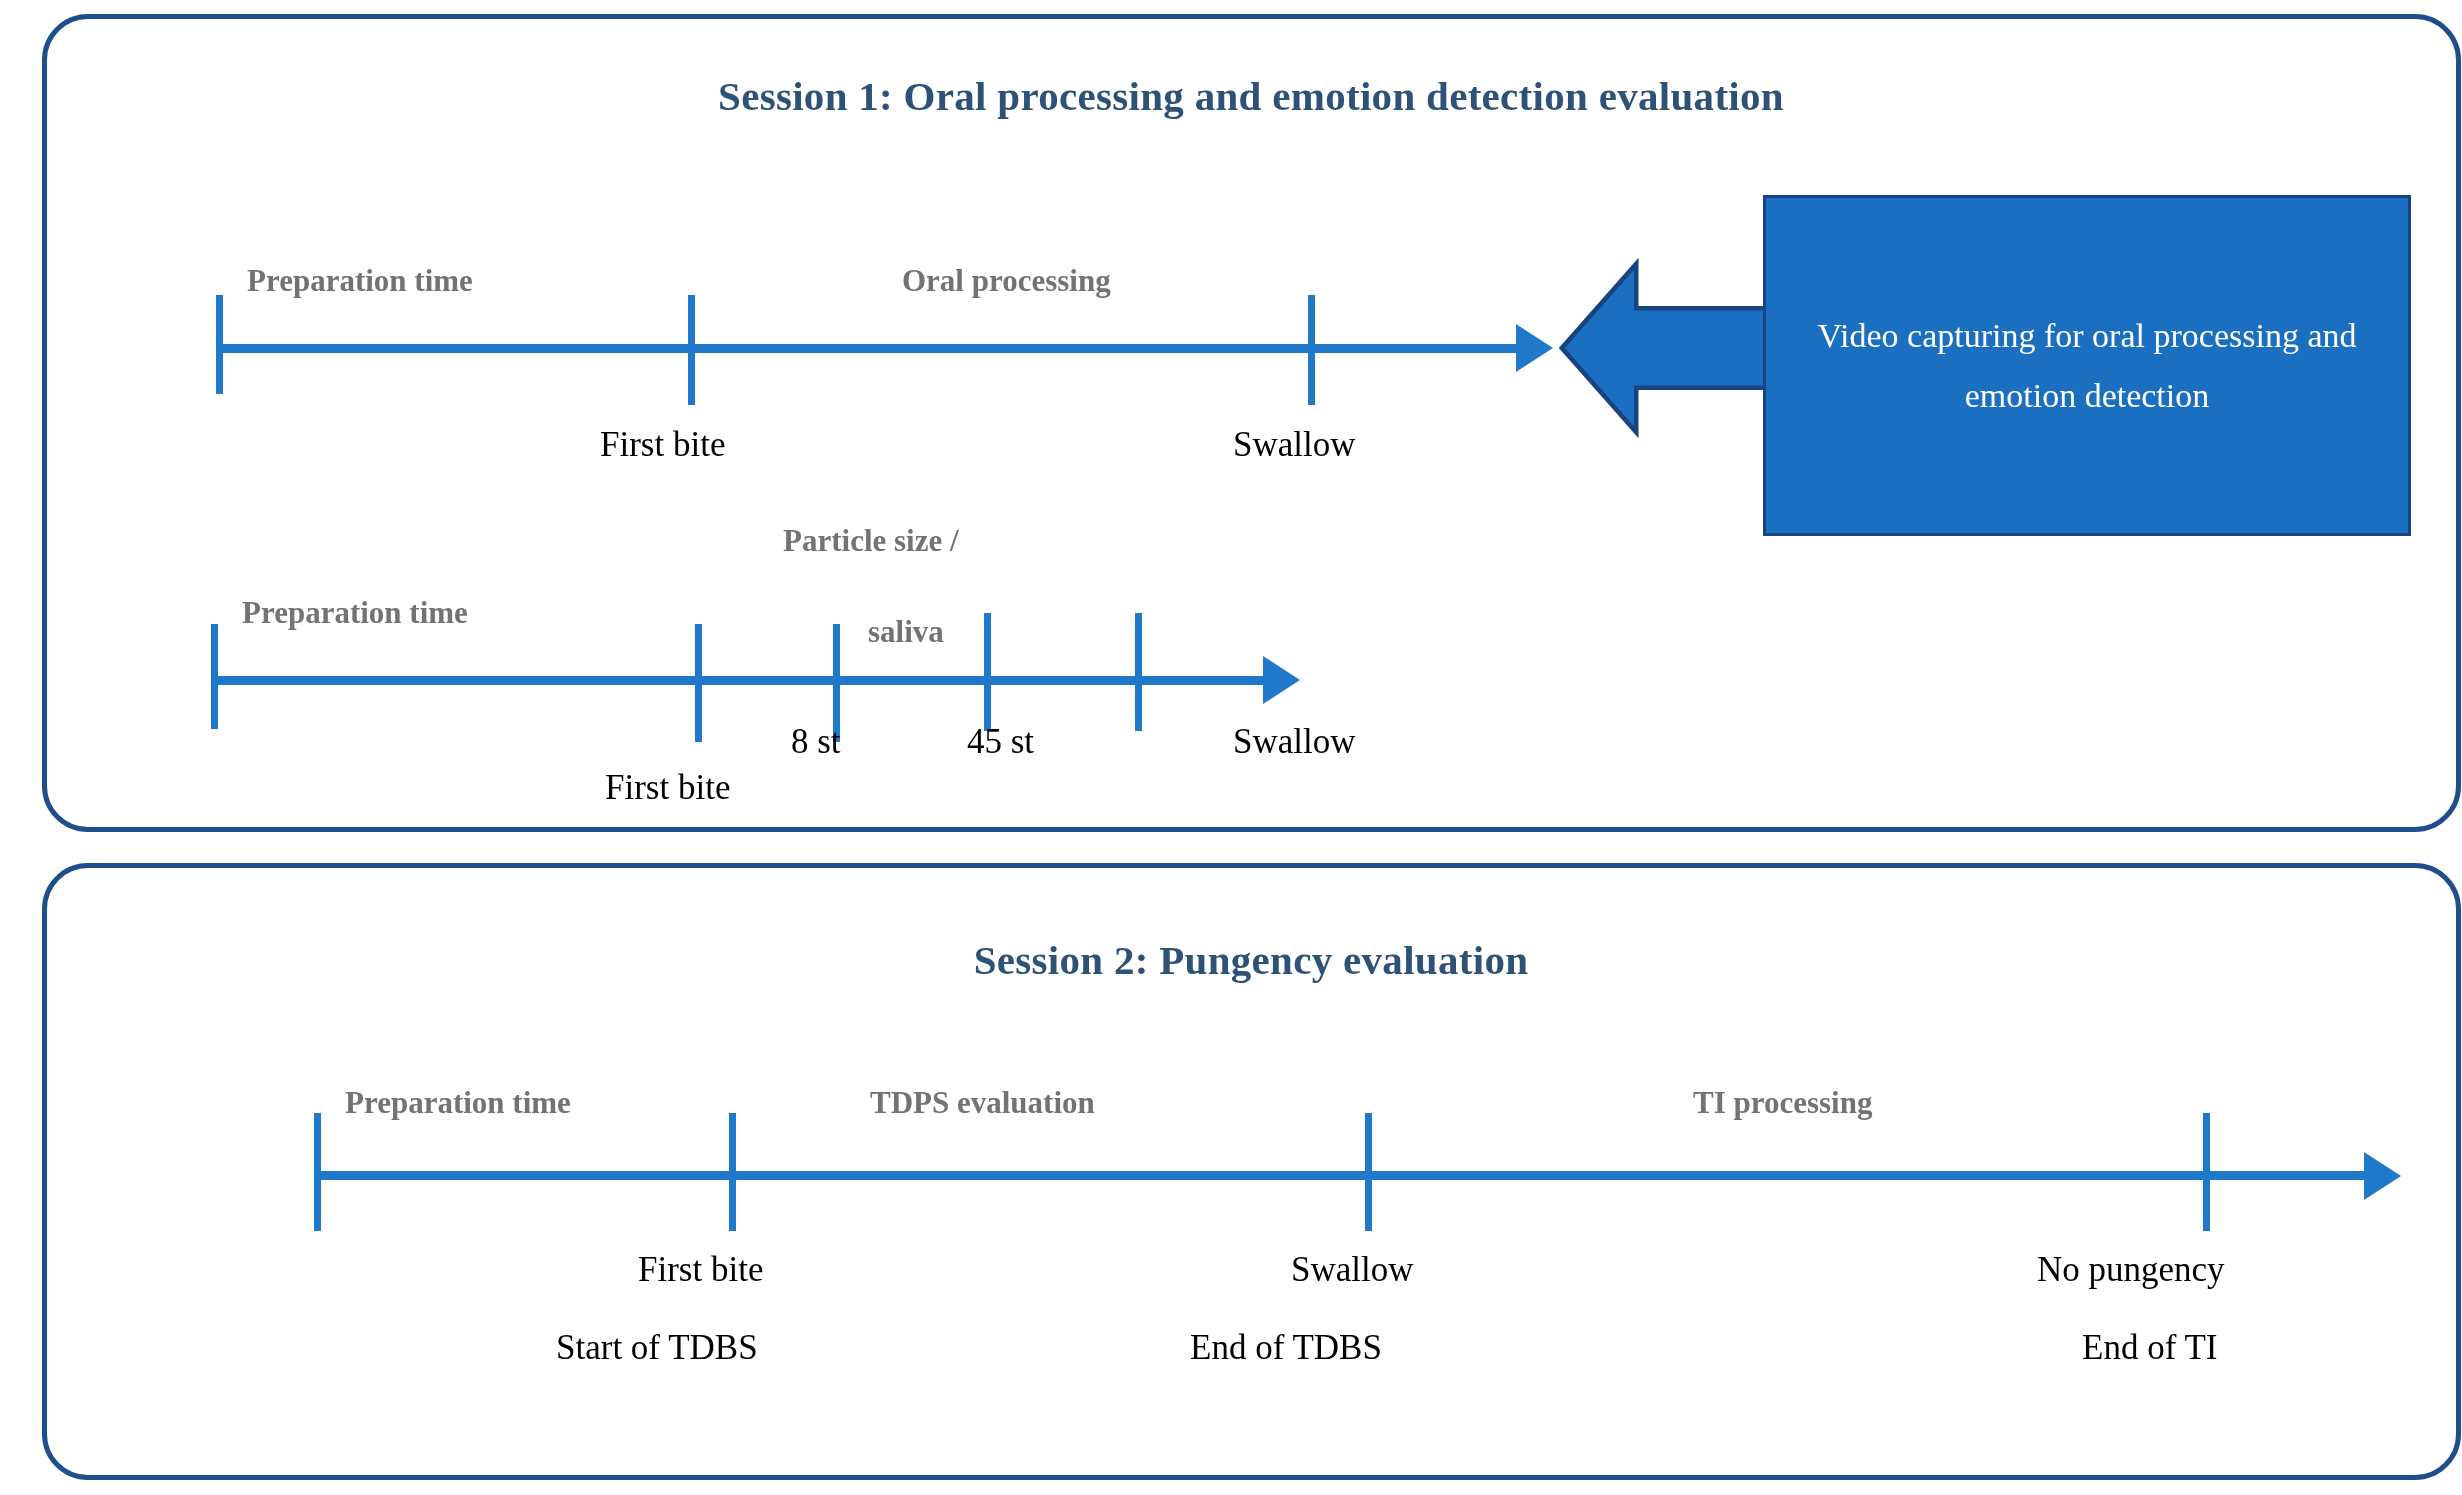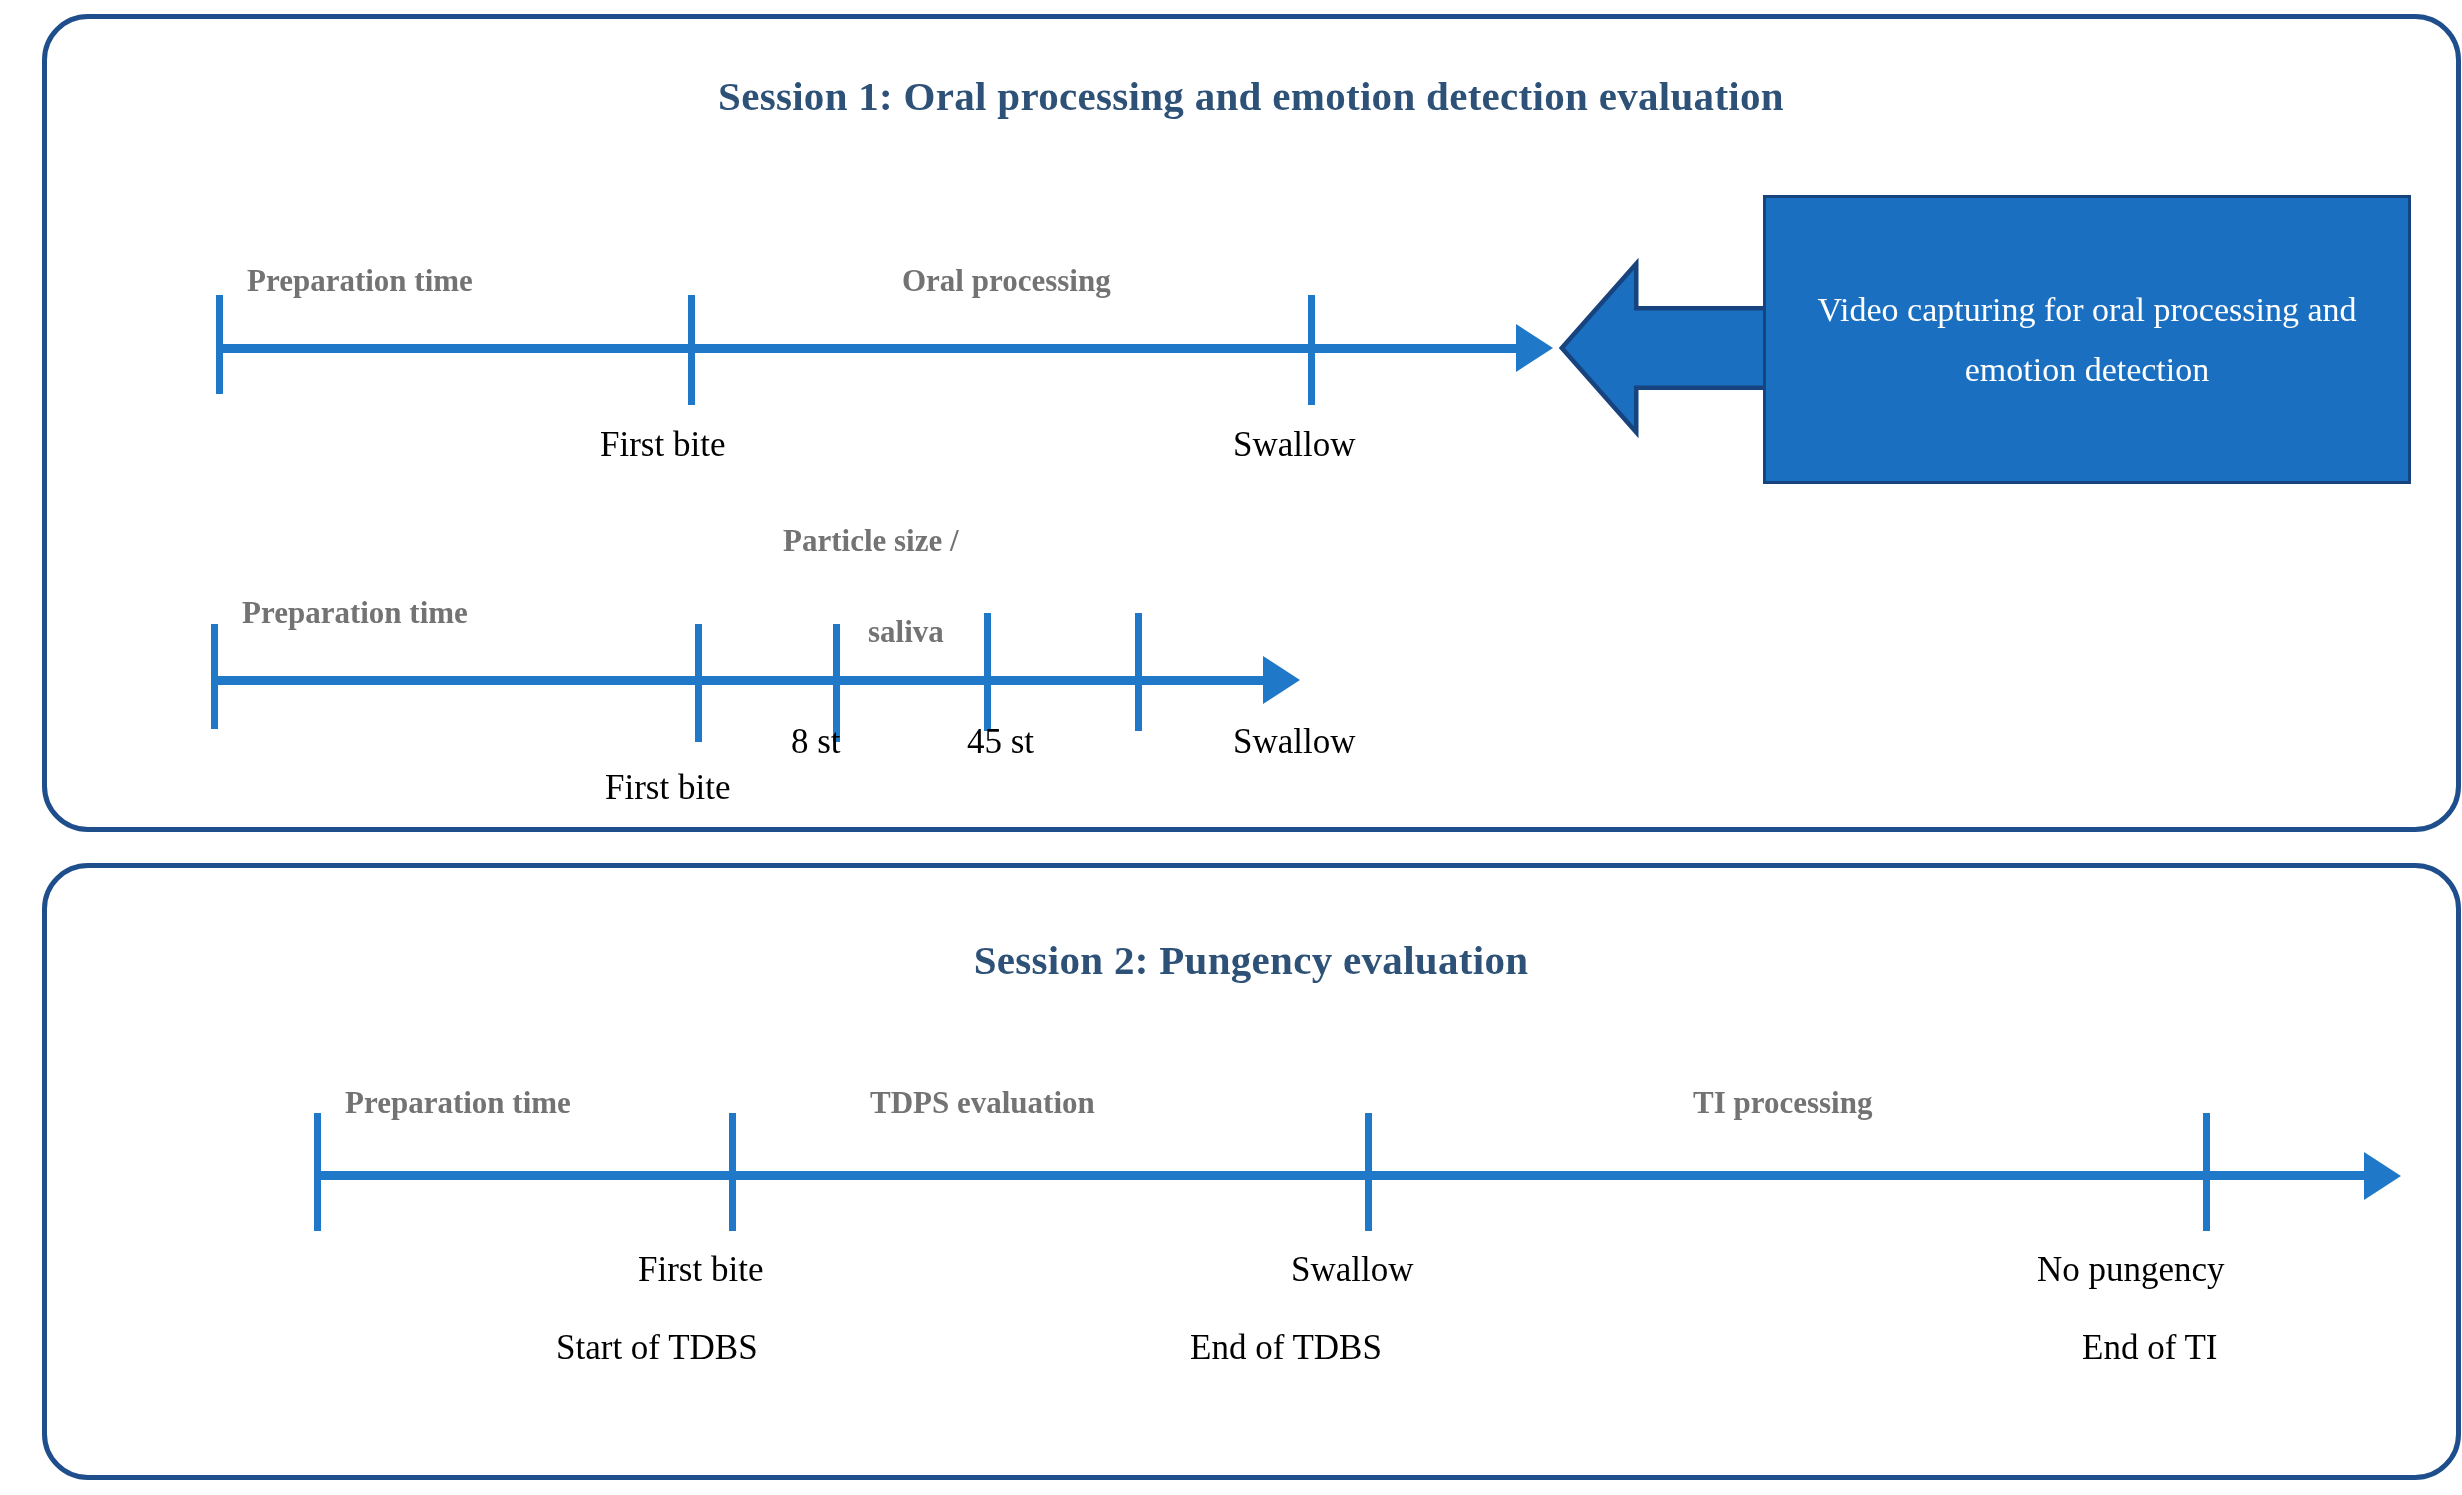--- a/index.html
+++ b/index.html
@@ -71,21 +71,21 @@
     position:absolute;
     font-size:35px;
     white-space:nowrap;
     color:#000;
   }
 
   
   #video-callout-box{
     position:absolute;
     left:1743px; top:195px;
-    width:648px; height:289px;
+    width:648px; height:341px;
     background:#1B6FC0;
     border:3.3px solid #17437E;
     box-sizing:border-box;
     display:flex;
     align-items:center;
     justify-content:center;
   }
   #video-callout-text{
     color:#ffffff;
     font-size:34px;

